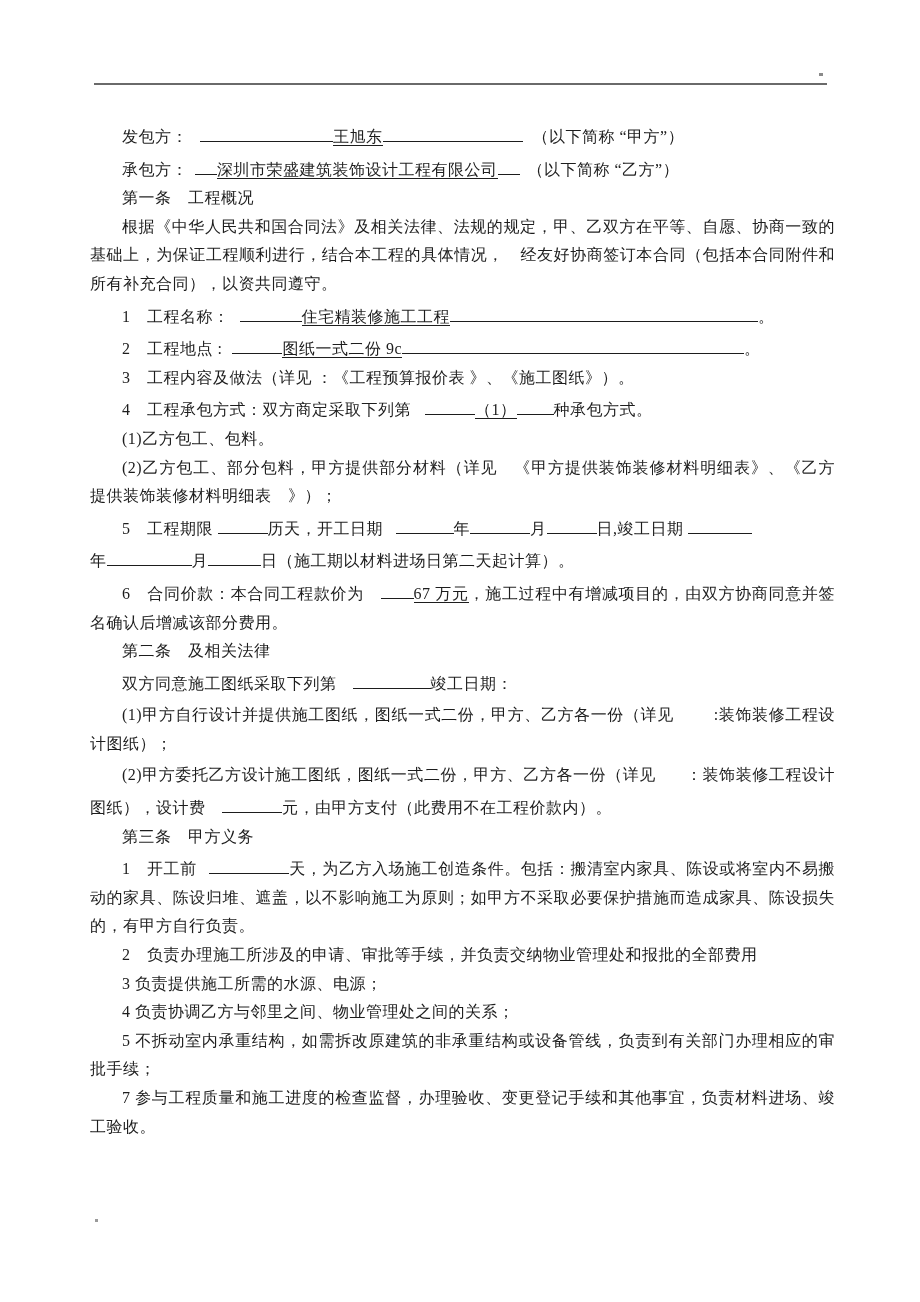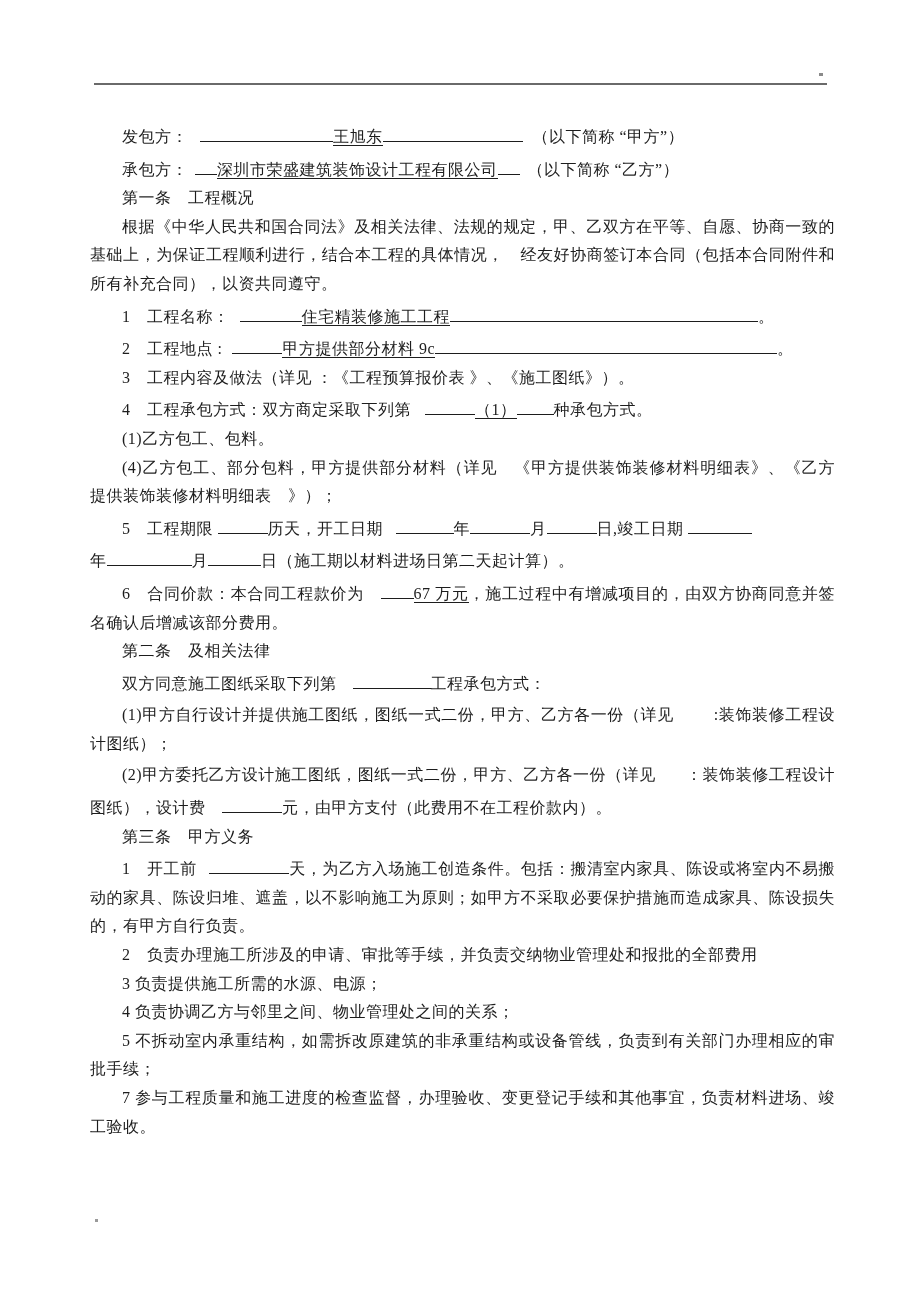--- a/index.html
+++ b/index.html
@@ -33,29 +33,29 @@
 <div id="header-rule"></div>
 <div id="dot-tr"></div>
 <div id="dot-bl"></div>
 
 <div id="doc">
     <div class="para"><span>发包方：</span><span class="blank gap" style="width: 12px;">&nbsp;</span><span class="blank u" style="width: 133px;">&nbsp;</span><span class="u">王旭东</span><span class="blank u" style="width: 140px;">&nbsp;</span><span class="blank gap" style="width: 10px;">&nbsp;</span><span>（以下简称 “甲方”）</span></div>
     <div class="para"><span>承包方：</span><span class="blank gap" style="width: 7px;">&nbsp;</span><span class="blank u" style="width: 22px;">&nbsp;</span><span class="u">深圳市荣盛建筑装饰设计工程有限公司</span><span class="blank u" style="width: 22px;">&nbsp;</span><span class="blank gap" style="width: 8px;">&nbsp;</span><span>（以下简称 “乙方”）</span></div>
     <div class="para"><span>第一条　工程概况</span></div>
     <div class="para"><span>根据《中华人民共和国合同法》及相关法律、法规的规定，甲、乙双方在平等、自愿、协商一致的基础上，为保证工程顺利进行，结合本工程的具体情况，　经友好协商签订本合同（包括本合同附件和所有补充合同），以资共同遵守。</span></div>
     <div class="para"><span>1　工程名称：</span><span class="blank gap" style="width: 10px;">&nbsp;</span><span class="blank u" style="width: 62px;">&nbsp;</span><span class="u">住宅精装修施工工程</span><span class="blank u" style="width: 308px;">&nbsp;</span><span>。</span></div>
-    <div class="para"><span>2　工程地点 :</span><span class="blank gap" style="width: 10px;">&nbsp;</span><span class="blank u" style="width: 50px;">&nbsp;</span><span class="u">甲方提供部分材料 9c</span><span class="blank u" style="width: 342px;">&nbsp;</span><span>。</span></div>
+    <div class="para"><span>2　工程地点 :</span><span class="blank gap" style="width: 10px;">&nbsp;</span><span class="blank u" style="width: 50px;">&nbsp;</span><span class="u">图纸一式二份 9c</span><span class="blank u" style="width: 342px;">&nbsp;</span><span>。</span></div>
     <div class="para"><span>3　工程内容及做法（详见 ：《工程预算报价表 》、《施工图纸》）。</span></div>
     <div class="para"><span>4　工程承包方式：双方商定采取下列第</span><span class="blank gap" style="width: 14px;">&nbsp;</span><span class="blank u" style="width: 50px;">&nbsp;</span><span class="u">（1）</span><span class="blank u" style="width: 37px;">&nbsp;</span><span>种承包方式。</span></div>
     <div class="para"><span>(1)乙方包工、包料。</span></div>
-    <div class="para"><span>(4)乙方包工、部分包料，甲方提供部分材料（详见　《甲方提供装饰装修材料明细表》、《乙方提供装饰装修材料明细表　》）；</span></div>
+    <div class="para"><span>(2)乙方包工、部分包料，甲方提供部分材料（详见　《甲方提供装饰装修材料明细表》、《乙方提供装饰装修材料明细表　》）；</span></div>
     <div class="para"><span>5　工程期限 </span><span class="blank u" style="width: 50px;">&nbsp;</span><span>历天，开工日期 </span><span class="blank gap" style="width: 8px;">&nbsp;</span><span class="blank u" style="width: 58px;">&nbsp;</span><span>年</span><span class="blank u" style="width: 60px;">&nbsp;</span><span>月</span><span class="blank u" style="width: 50px;">&nbsp;</span><span>日,竣工日期 </span><span class="blank u" style="width: 64px;">&nbsp;</span><br><span>年</span><span class="blank u" style="width: 85px;">&nbsp;</span><span>月</span><span class="blank u" style="width: 53px;">&nbsp;</span><span>日（施工期以材料进场日第二天起计算）。</span></div>
     <div class="para"><span>6　合同价款：本合同工程款价为 </span><span class="blank gap" style="width: 12px;">&nbsp;</span><span class="blank u" style="width: 33px;">&nbsp;</span><span class="u">67 万元</span><span>，施工过程中有增减项目的，由双方协商同意并签名确认后增减该部分费用。</span></div>
     <div class="para"><span>第二条　及相关法律</span></div>
-    <div class="para"><span>双方同意施工图纸采取下列第</span><span class="blank gap" style="width: 16px;">&nbsp;</span><span class="blank u" style="width: 78px;">&nbsp;</span><span>工程承包方式：</span></div>
+    <div class="para"><span>双方同意施工图纸采取下列第</span><span class="blank gap" style="width: 16px;">&nbsp;</span><span class="blank u" style="width: 78px;">&nbsp;</span><span>竣工日期：</span></div>
     <div class="para"><span>(1)甲方自行设计并提供施工图纸，图纸一式二份，甲方、乙方各一份（详见</span><span class="blank gap" style="width: 40px;">&nbsp;</span><span>:装饰装修工程设计图纸）；</span></div>
     <div class="para"><span>(2)甲方委托乙方设计施工图纸，图纸一式二份，甲方、乙方各一份（详见</span><span class="blank gap" style="width: 30px;">&nbsp;</span><span>：装饰装修工程设计图纸），设计费 </span><span class="blank gap" style="width: 12px;">&nbsp;</span><span class="blank u" style="width: 60px;">&nbsp;</span><span>元，由甲方支付（此费用不在工程价款内）。</span></div>
     <div class="para"><span>第三条　甲方义务</span></div>
     <div class="para"><span>1　开工前 </span><span class="blank gap" style="width: 8px;">&nbsp;</span><span class="blank u" style="width: 80px;">&nbsp;</span><span>天，为乙方入场施工创造条件。包括：搬清室内家具、陈设或将室内不易搬动的家具、陈设归堆、遮盖，以不影响施工为原则；如甲方不采取必要保护措施而造成家具、陈设损失的，有甲方自行负责。</span></div>
     <div class="para"><span>2　负责办理施工所涉及的申请、审批等手续，并负责交纳物业管理处和报批的全部费用</span></div>
     <div class="para"><span>3 负责提供施工所需的水源、电源；</span></div>
     <div class="para"><span>4 负责协调乙方与邻里之间、物业管理处之间的关系；</span></div>
     <div class="para"><span>5 不拆动室内承重结构，如需拆改原建筑的非承重结构或设备管线，负责到有关部门办理相应的审批手续；</span></div>
     <div class="para"><span>7 参与工程质量和施工进度的检查监督，办理验收、变更登记手续和其他事宜，负责材料进场、竣工验收。</span></div>
   </div>

